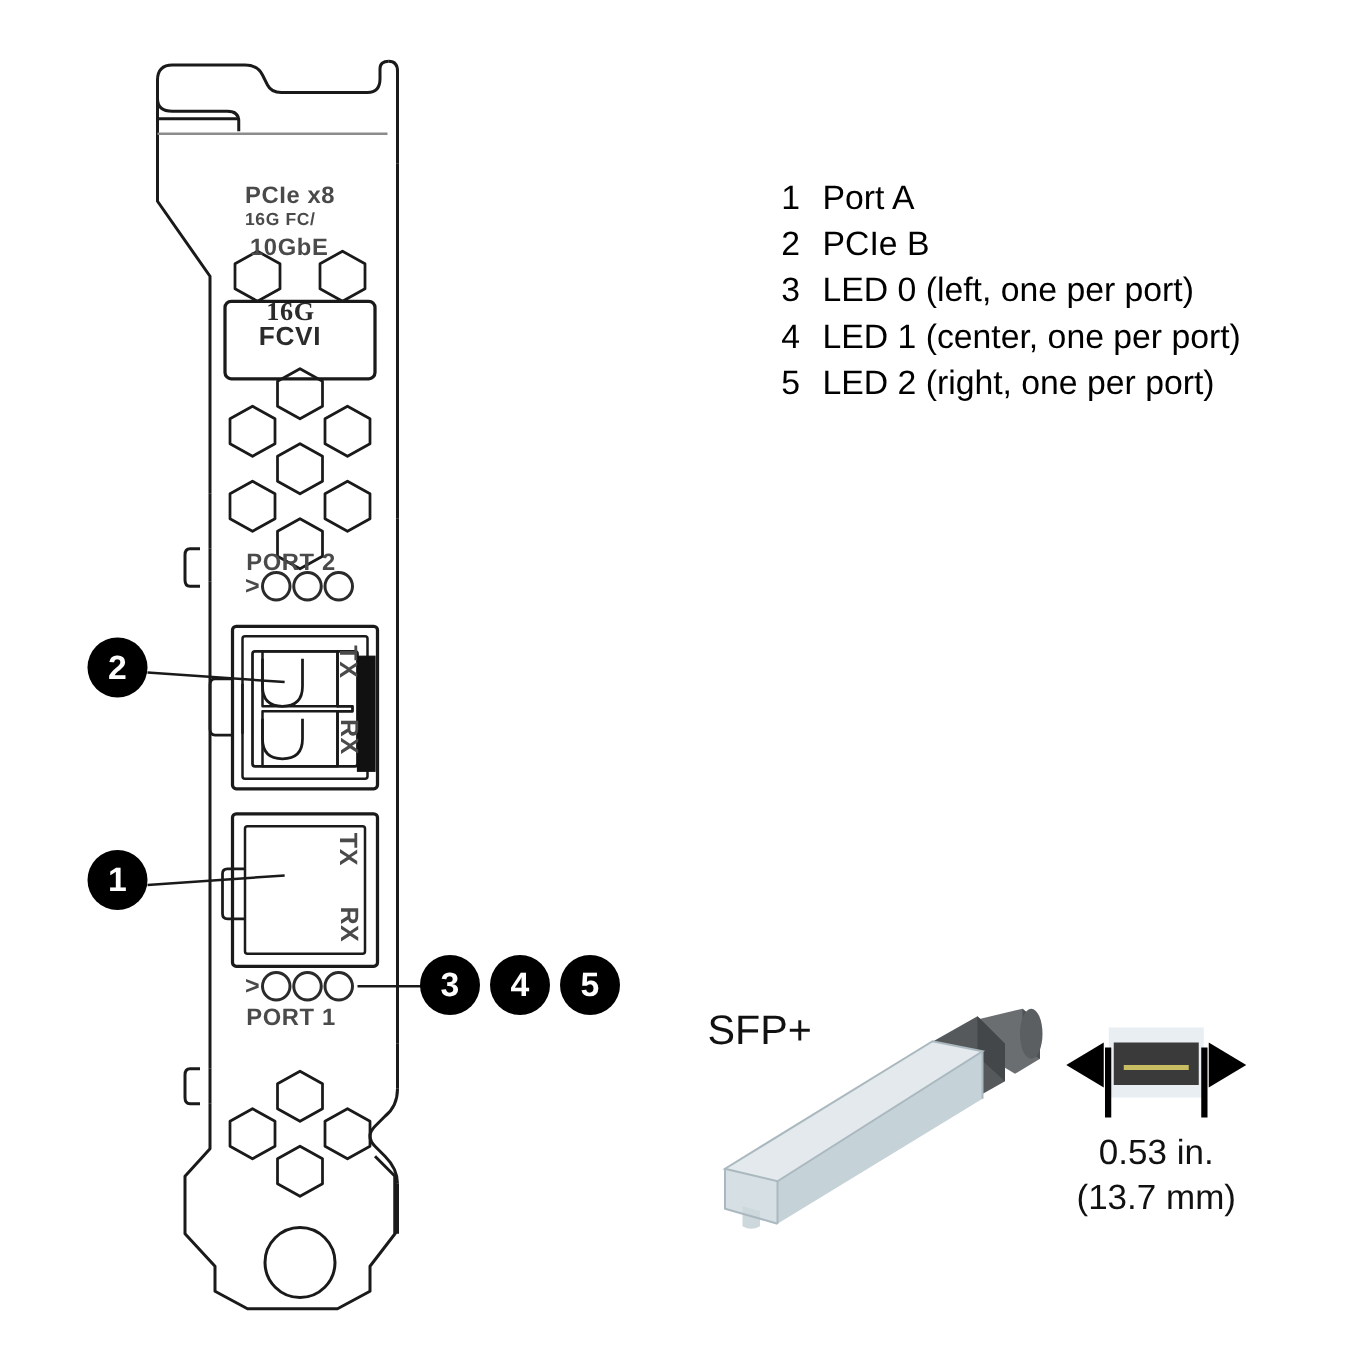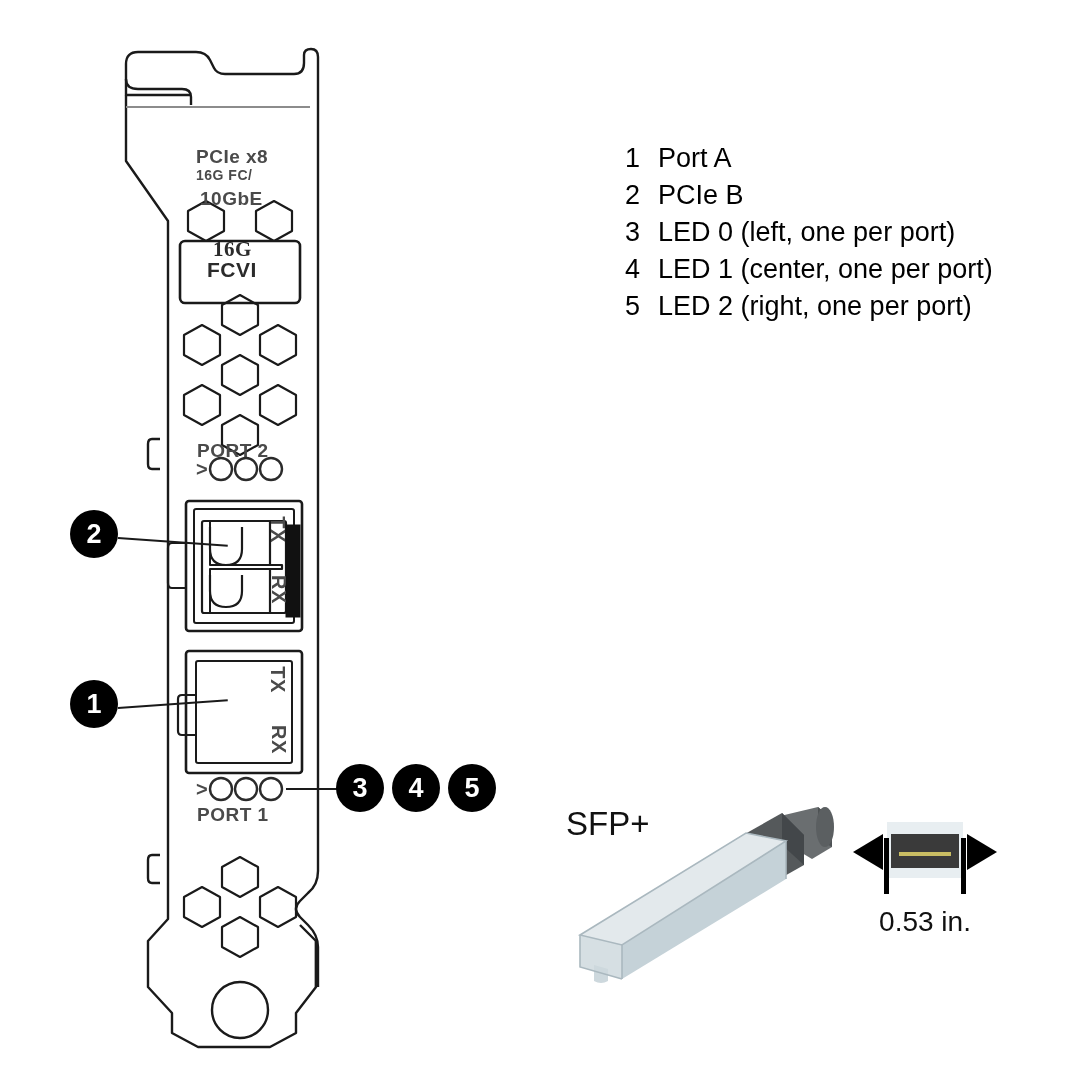--- a/index.html
+++ b/index.html
@@ -248,14 +248,15 @@
     <rect x="54" y="34" width="52" height="4" fill="#c9bd63"></rect>
 
     <rect x="39" y="20" width="5" height="56" fill="#000"></rect>
     <rect x="116" y="20" width="5" height="56" fill="#000"></rect>
 
     <polygon points="8,34 38,16 38,52" fill="#000"></polygon>
     <polygon points="152,34 122,16 122,52" fill="#000"></polygon>
   </svg>
 
   <div class="abs dim-text" style="left:845px;top:906px;width:160px;">0.53 in.</div>
+  <div class="abs dim-text" style="left:845px;top:942px;width:160px;">(13.7 mm)</div>
 
 </div>
 
 </body></html>

